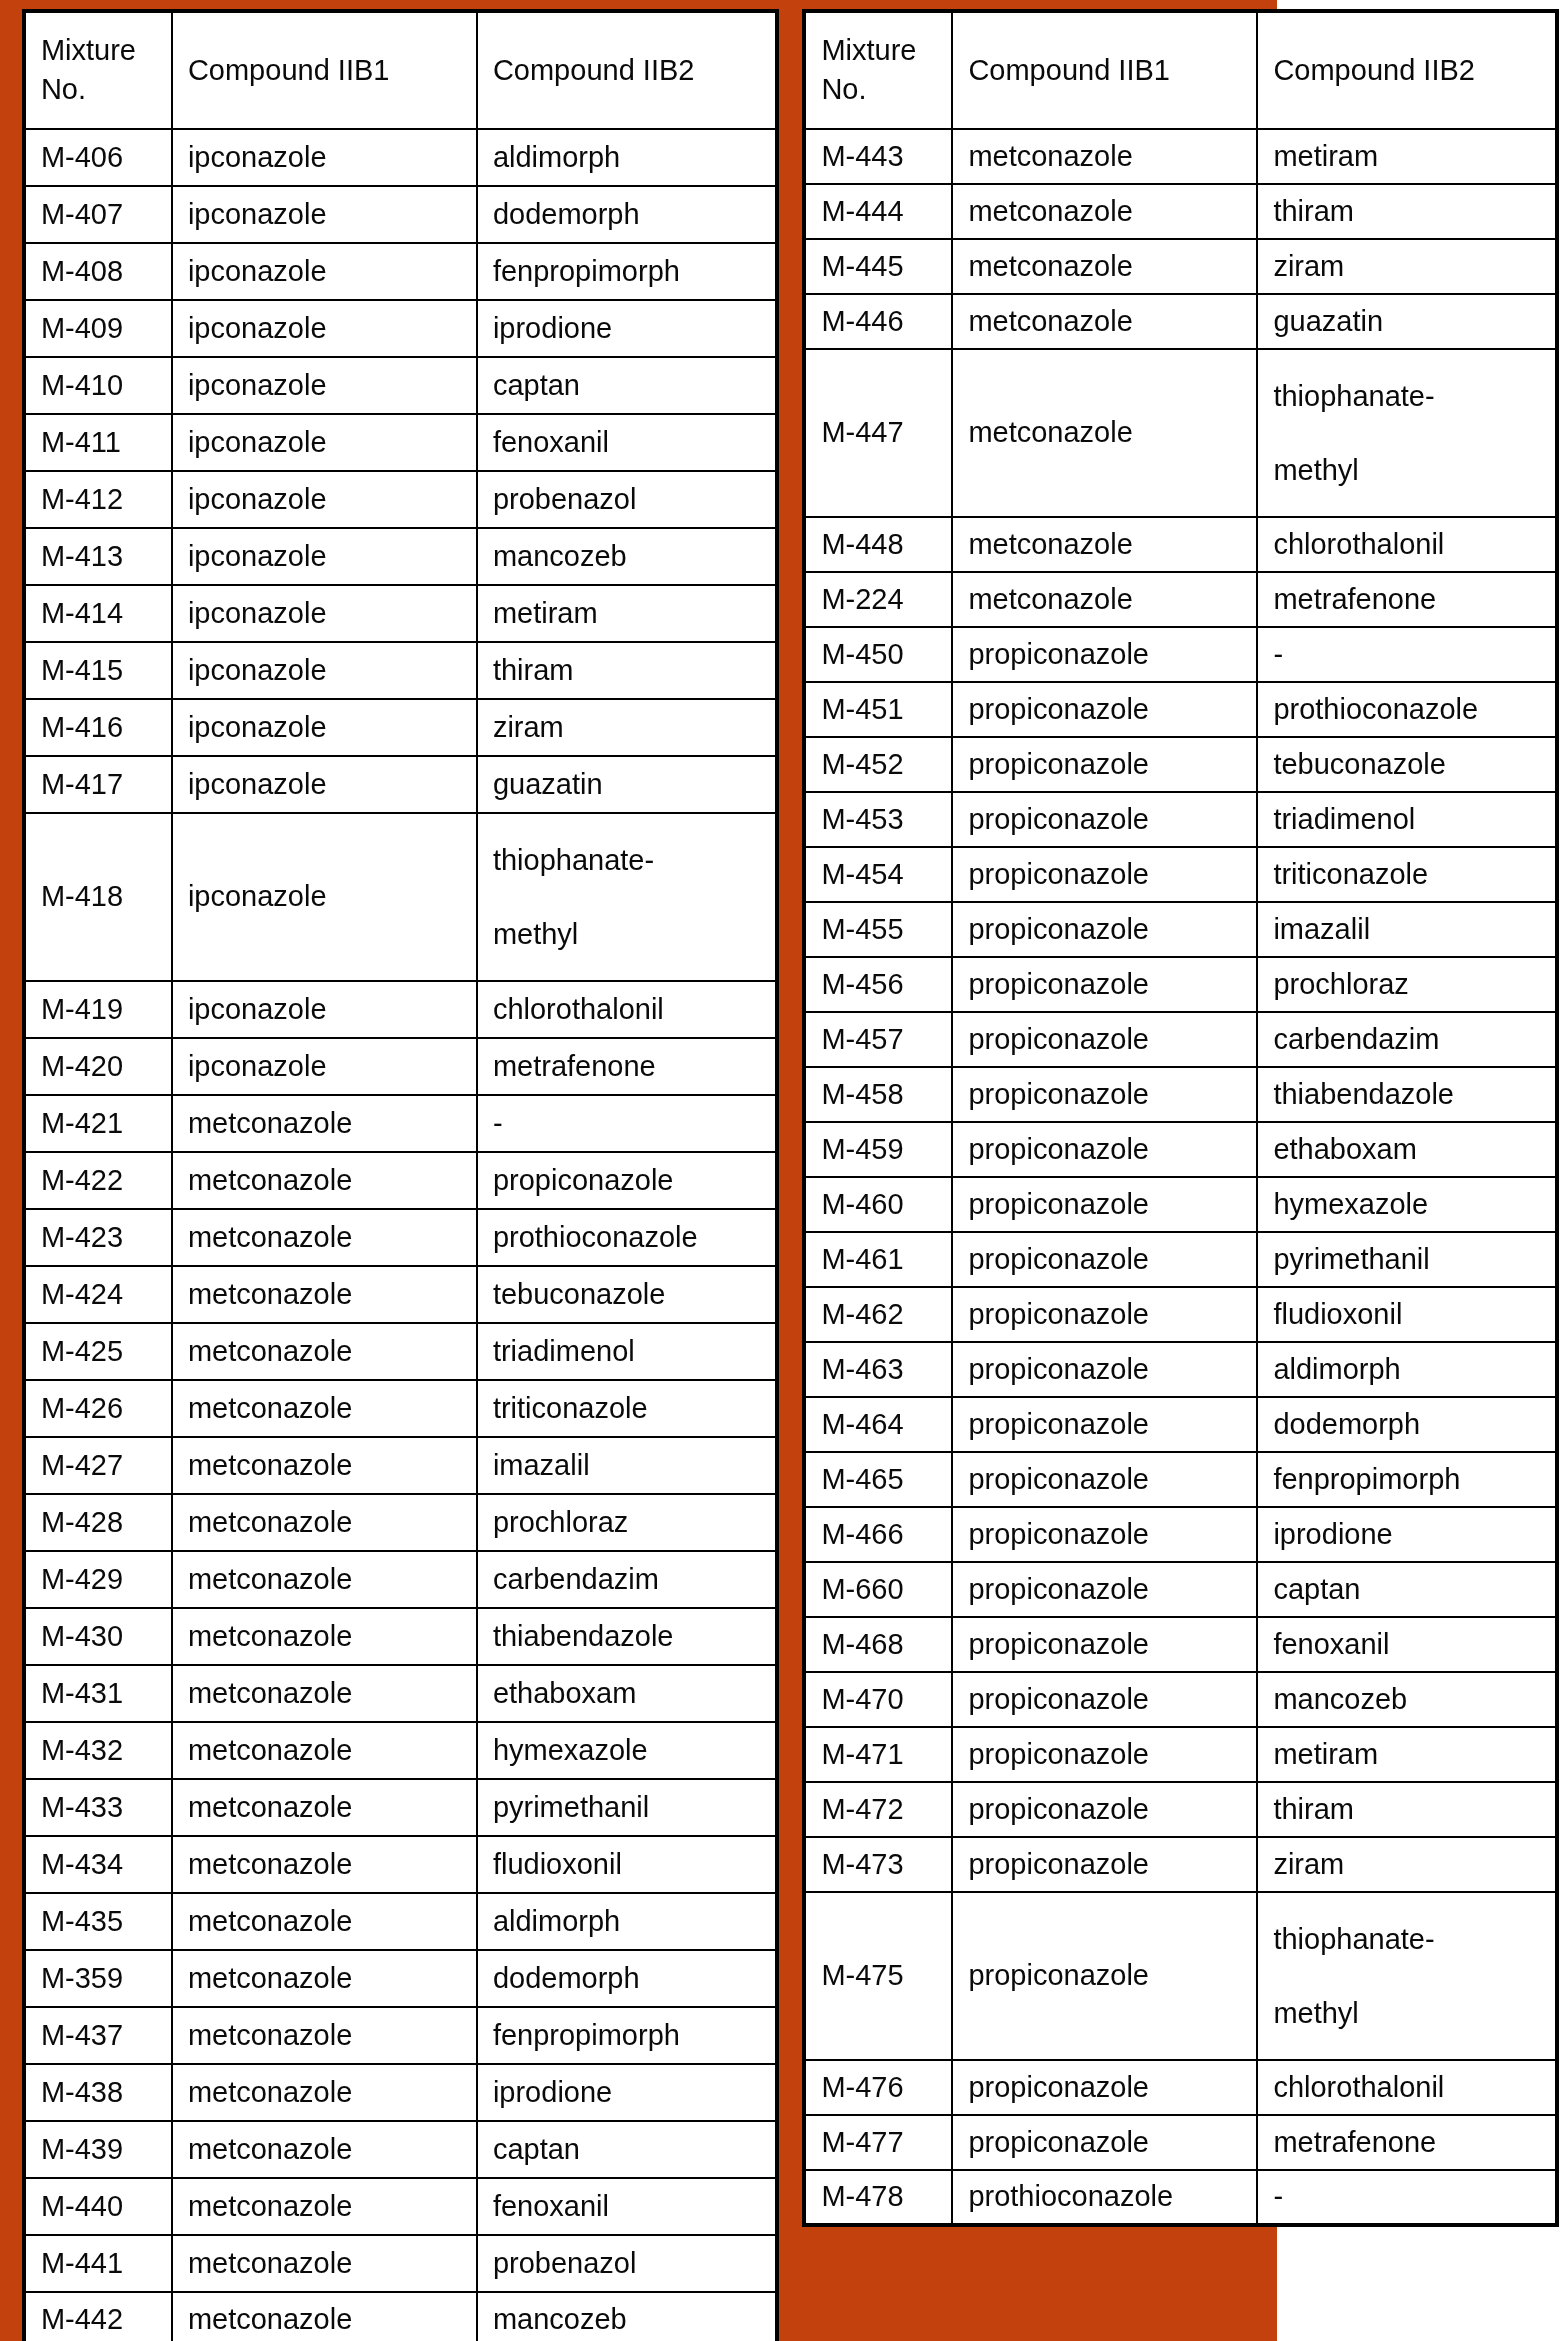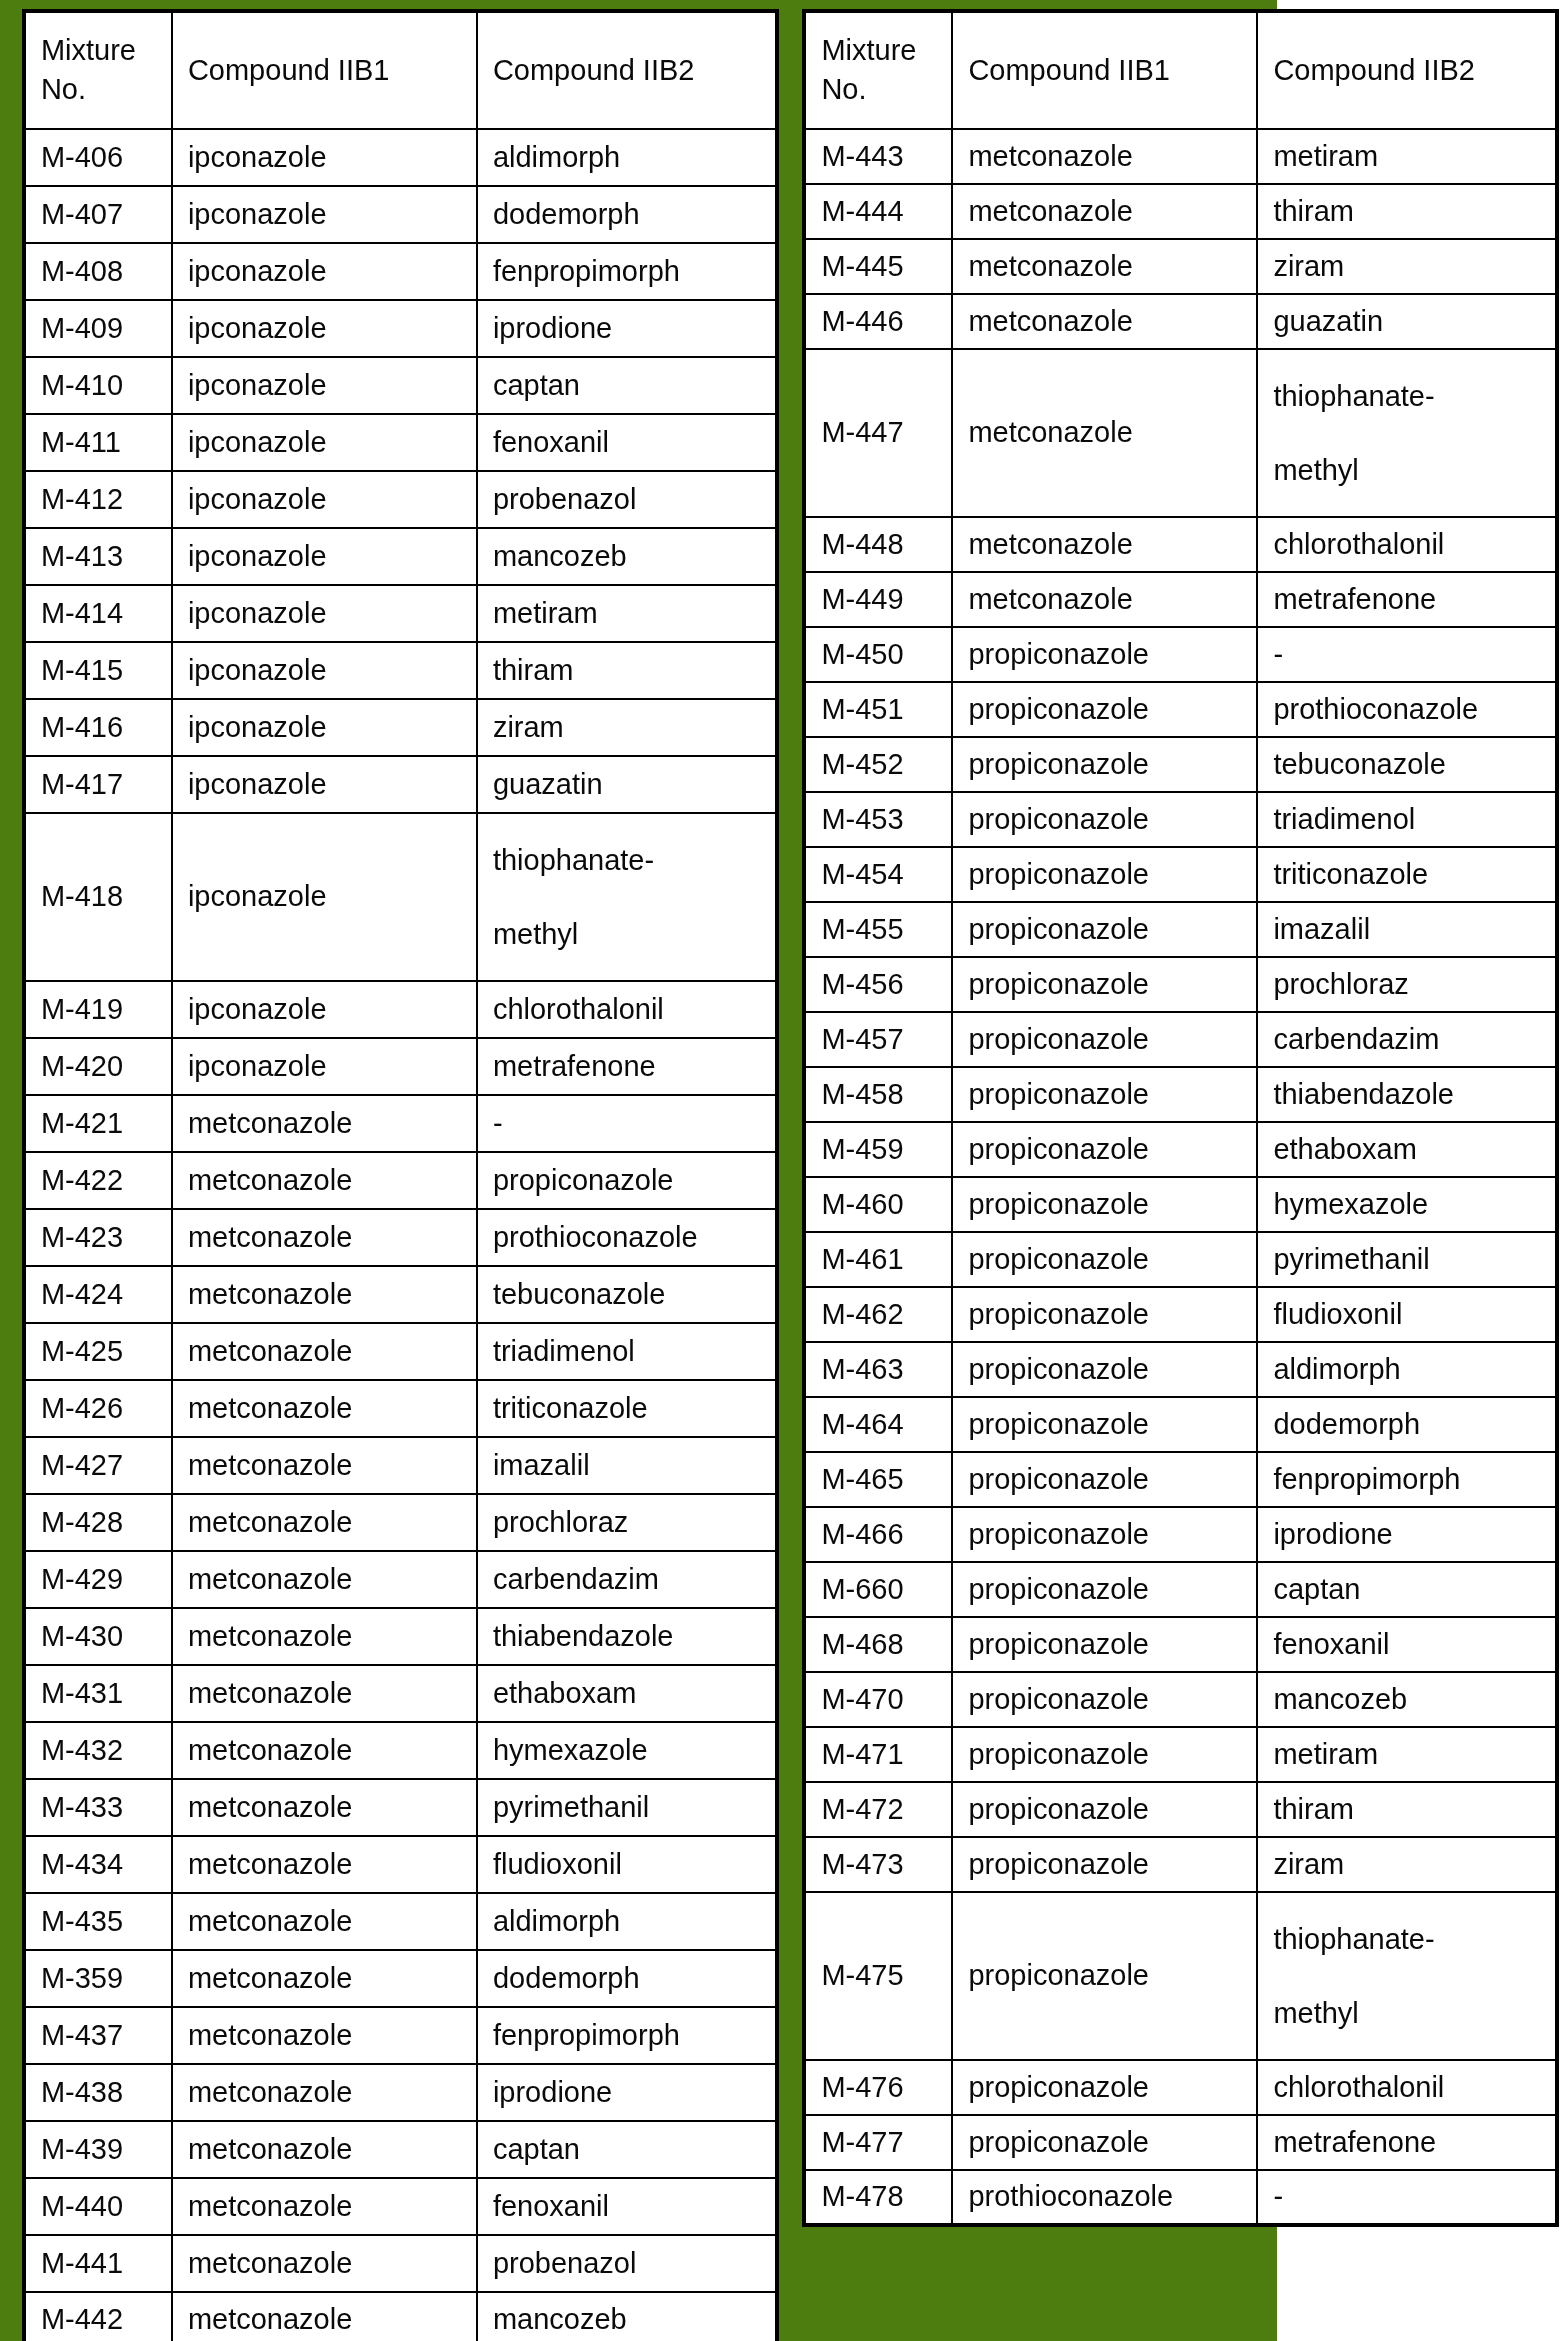--- a/index.html
+++ b/index.html
@@ -4,21 +4,21 @@
 <style>
   html, body {
     margin: 0;
     padding: 0;
     background: #ffffff;
   }
   .page {
     position: relative;
     width: 1277px;
     height: 2342px;
-    background: #4d7c0f;
+    background: #c2410c;
     font-family: "Liberation Sans", sans-serif;
     color: #000000;
   }
   table.tbl {
     position: absolute;
     top: 8.6px;
     border-collapse: collapse;
     table-layout: fixed;
     background: #ffffff;
   }
@@ -299,21 +299,21 @@
           <td class="c1">metconazole</td>
           <td class="c2">thiophanate-
 methyl</td>
         </tr>
         <tr>
           <td class="no">M-448</td>
           <td class="c1">metconazole</td>
           <td class="c2">chlorothalonil</td>
         </tr>
         <tr>
-          <td class="no">M-449</td>
+          <td class="no">M-224</td>
           <td class="c1">metconazole</td>
           <td class="c2">metrafenone</td>
         </tr>
         <tr>
           <td class="no">M-450</td>
           <td class="c1">propiconazole</td>
           <td class="c2">-</td>
         </tr>
         <tr>
           <td class="no">M-451</td>

